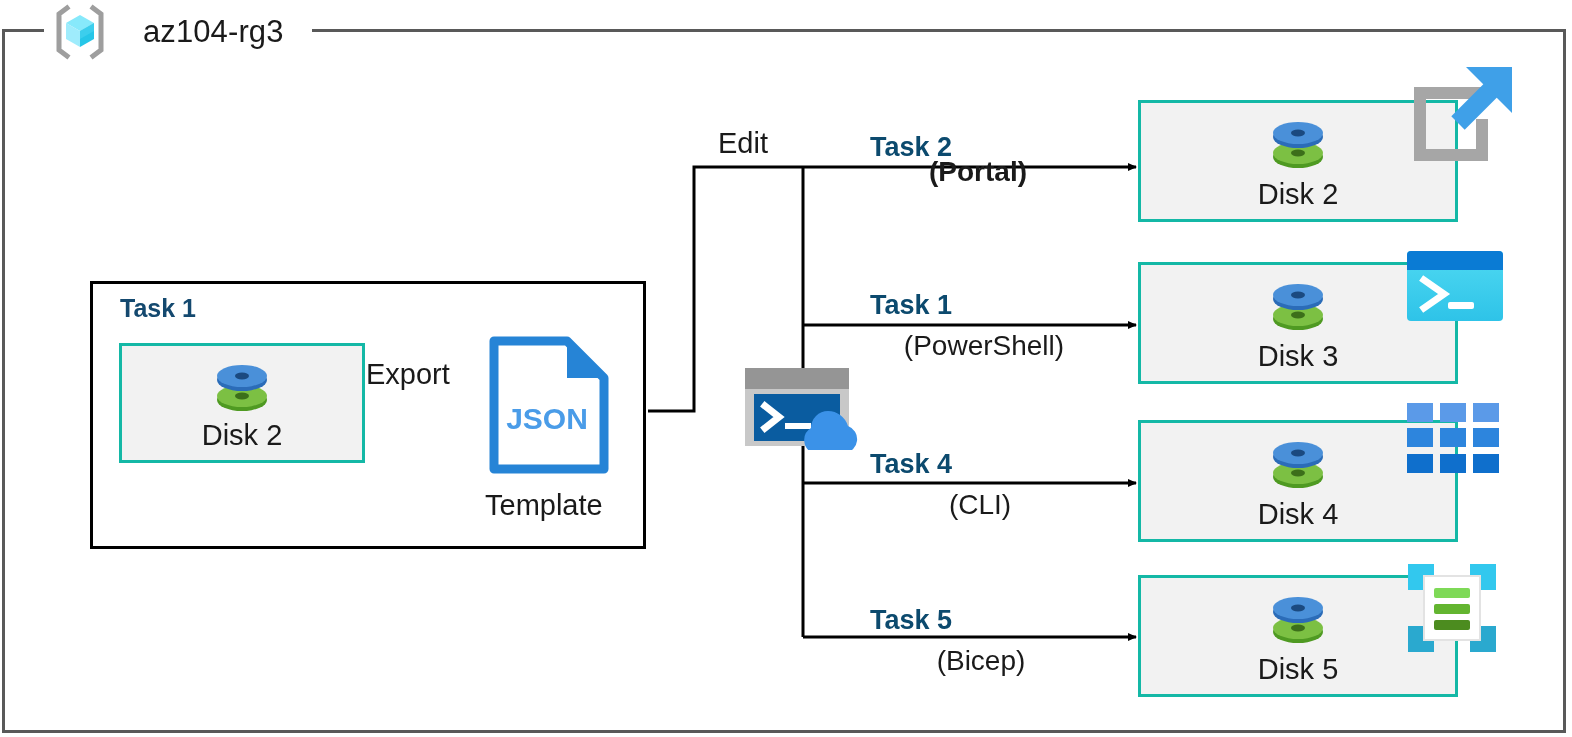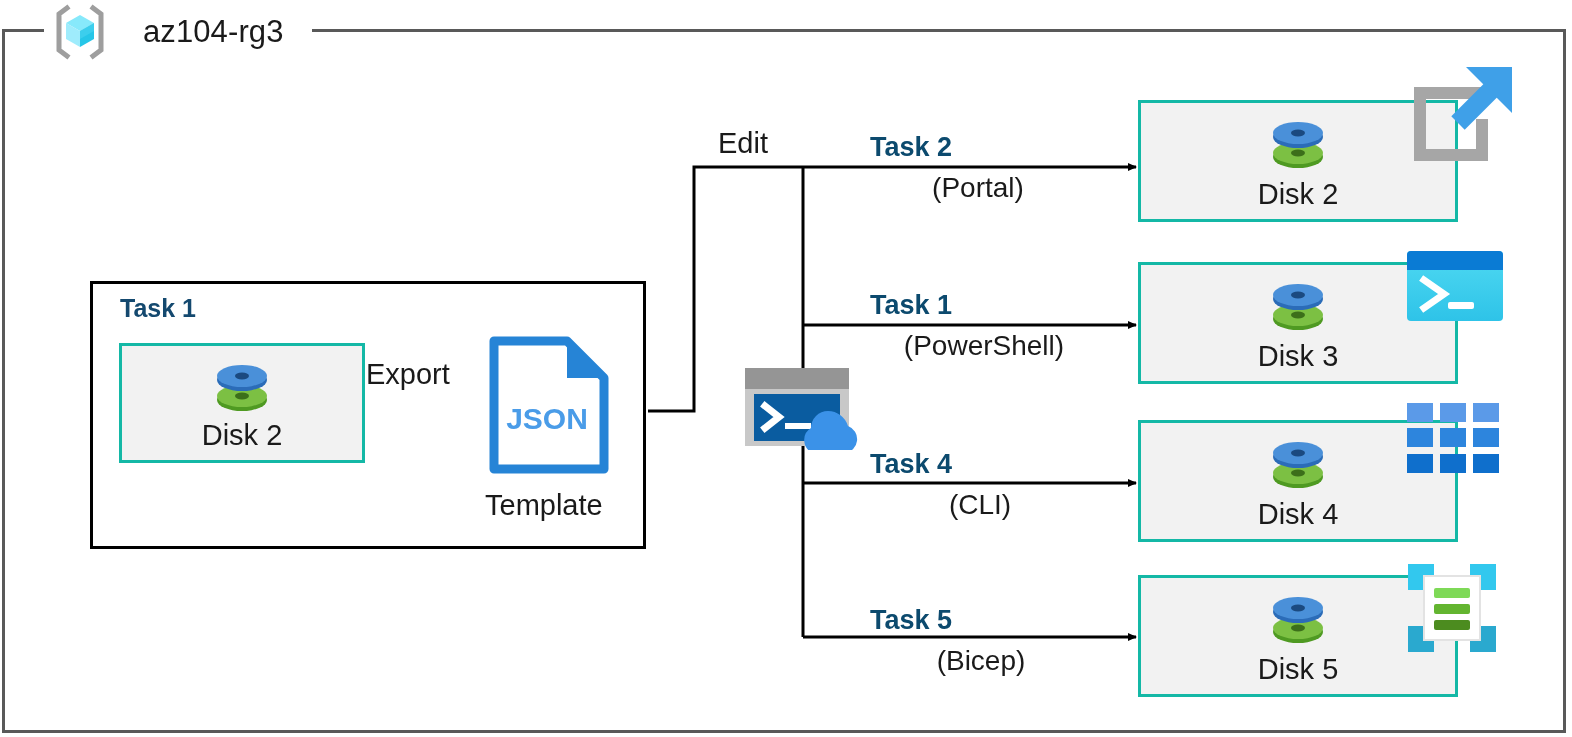--- a/index.html
+++ b/index.html
@@ -200,21 +200,21 @@
       <rect x="2" y="2" width="104" height="78" fill="#c8c8c8"></rect>
       <rect x="2" y="2" width="104" height="21" fill="#959595"></rect>
       <rect x="11" y="28" width="86" height="47" fill="#0a5ca0"></rect>
       <path d="M22 40 L36 51 L22 62" fill="none" stroke="#ffffff" stroke-width="7" stroke-linecap="square"></path>
       <rect x="42" y="57" width="26" height="6" fill="#ffffff"></rect>
       <path d="M68 62 a17 17 0 0 1 17-17 a21 21 0 0 1 20 15 a14 14 0 0 1 -3 27 H70 a14 14 0 0 1 -2 -25 z" fill="#3b92e8"></path>
     </svg>
   </div>
 
   <div class="abs task-label" style="left:870px; top:132px; width:216px;">Task 2</div>
-  <div class="abs tool-label" style="left:870px; top:172px; width:216px;">(Portal)</div>
+  <div class="abs tool-label" style="left:870px; top:156px; width:216px;font-weight:bold;">(Portal)</div>
 
   <div class="abs disk-box" style="left:1138px; top:100px; width:320px; height:122px;">
     <div class="disk-icon-wrap">
       <svg width="56" height="58" viewBox="0 0 56 58">
         <ellipse cx="28" cy="40" rx="25" ry="11" fill="#4f9a22"></ellipse>
         <ellipse cx="28" cy="36" rx="25" ry="11" fill="#7cc043"></ellipse>
         <ellipse cx="28" cy="36" rx="7" ry="3.4" fill="#3c6f1a"></ellipse>
         <ellipse cx="28" cy="20" rx="25" ry="11" fill="#2b6cb8"></ellipse>
         <ellipse cx="28" cy="16" rx="25" ry="11" fill="#4a90d9"></ellipse>
         <ellipse cx="28" cy="16" rx="7" ry="3.4" fill="#1b4a80"></ellipse>

